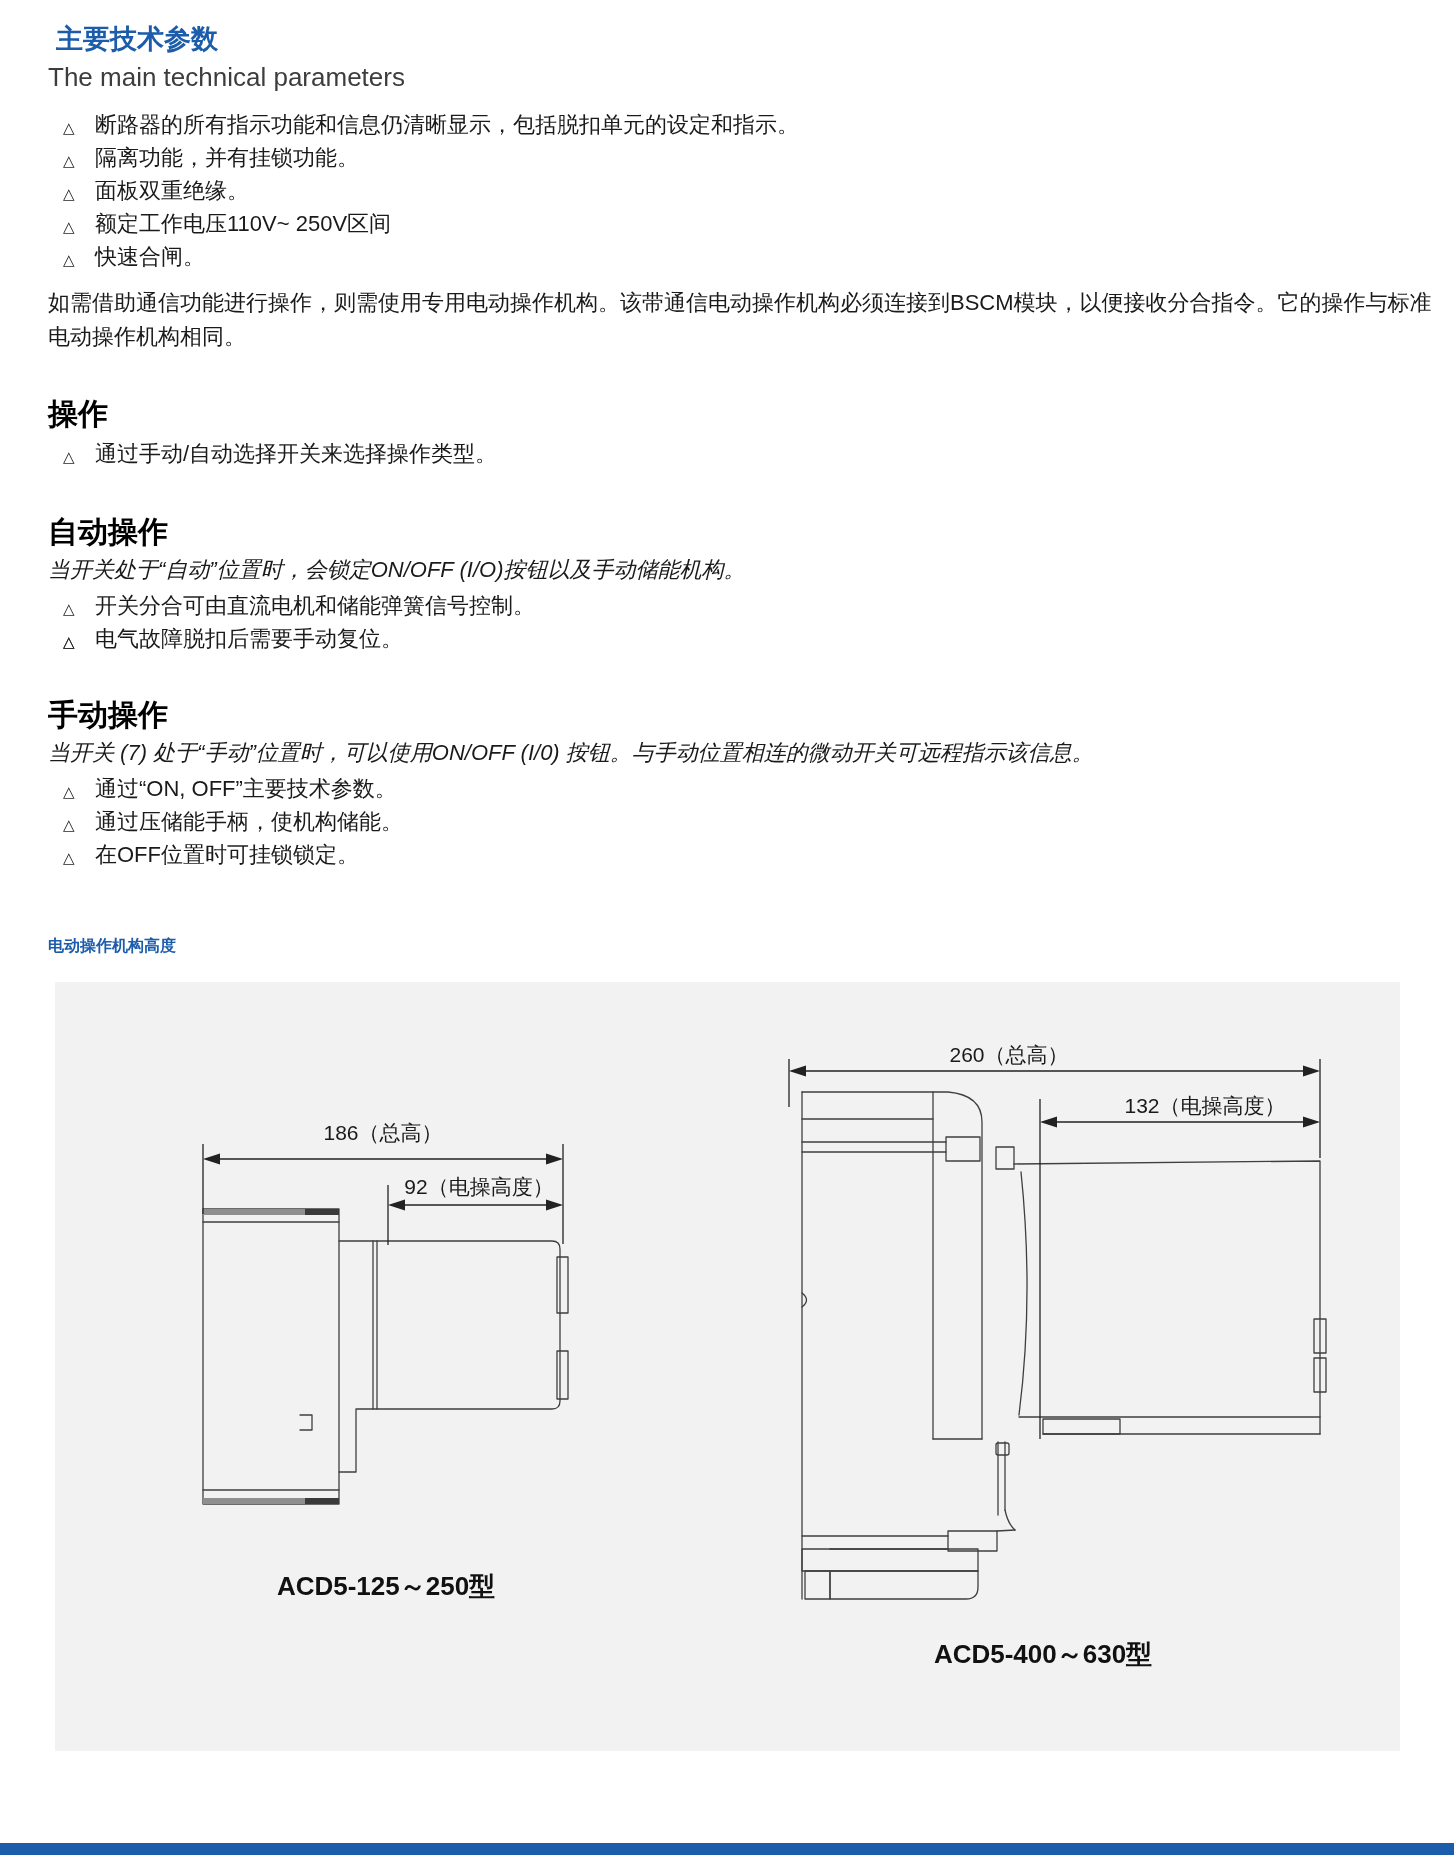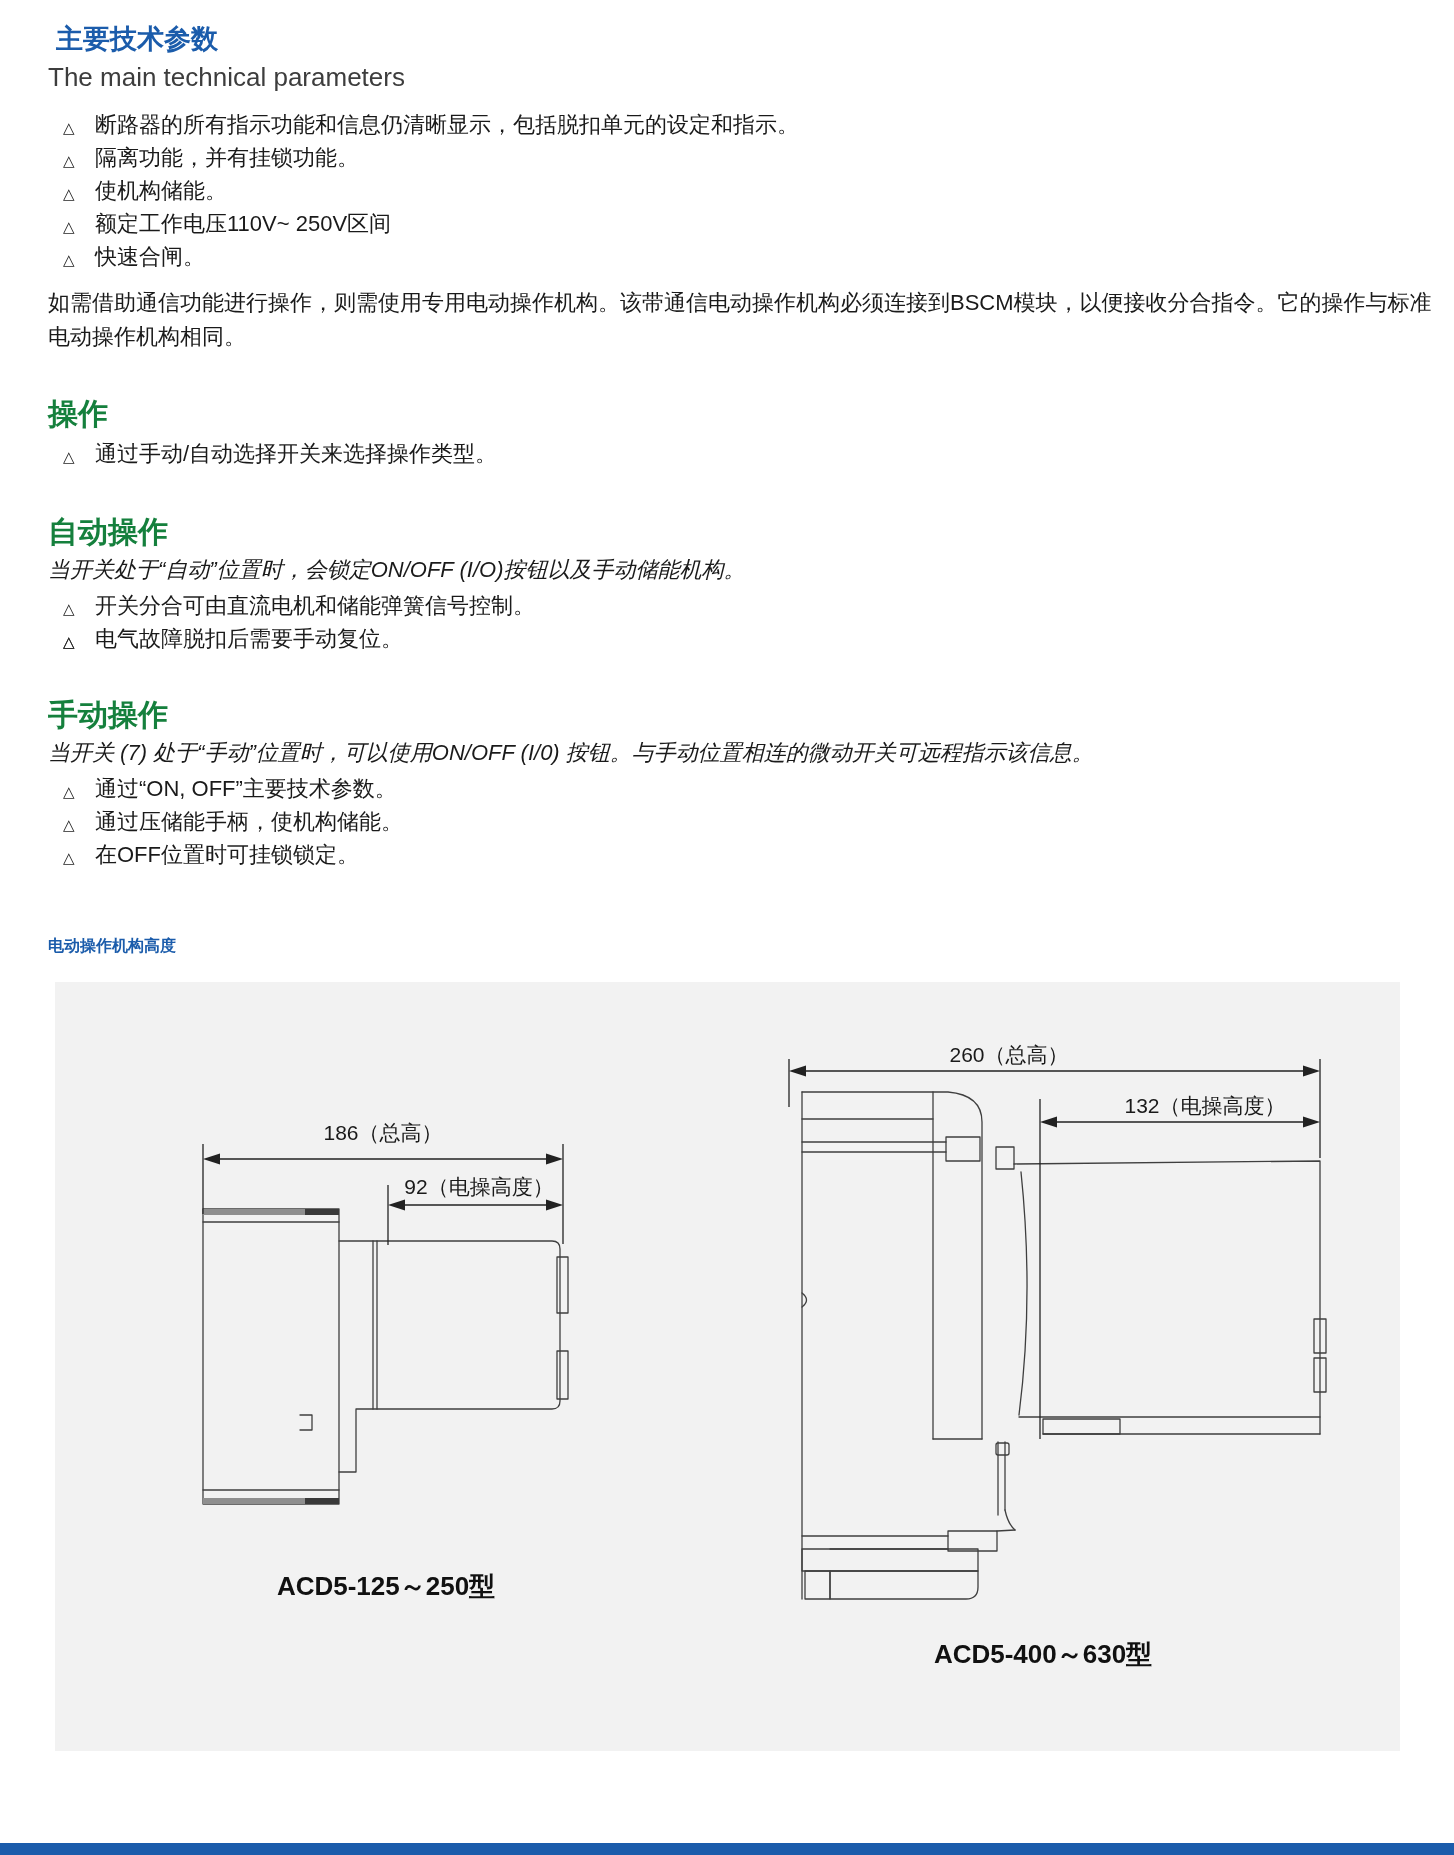--- a/index.html
+++ b/index.html
@@ -7,21 +7,21 @@
     width:1454px;height:1855px;position:relative;background:#ffffff;
     font-family:"Liberation Sans","DejaVu Sans",sans-serif;color:#1a1a1a;overflow:hidden;
   }
   .col{position:absolute;left:48px;top:16px;width:1384px;}
   .h-main{font-size:27px;line-height:30px;font-weight:bold;color:#1b5cab;margin:8px;}
   .h-en{font-size:26px;line-height:30px;color:#3d3d3d;margin:2px 0 0 0;}
   ul.blist{list-style:none;margin:16px 0 0 0;padding:0;}
   ul.blist li{position:relative;padding-left:47px;font-size:22px;line-height:33px;}
   ul.blist .mk{position:absolute;left:15px;top:3px;font-size:15px;color:#222;}
   .para{font-size:22px;line-height:34px;margin:13px 0 0 0;}
-  .sec-h{font-size:30px;line-height:32px;font-weight:bold;color:#15803d;margin:44px 0 0 0;}
+  .sec-h{font-size:30px;line-height:32px;font-weight:bold;color:#000000;margin:44px 0 0 0;}
   .sec-h.auto{margin-top:46px;}
   .lead{font-size:22px;line-height:33px;margin:5px 0 0 0;font-style:italic;}
   .sec ul.blist{margin-top:3px;}
   .sec ul.blist.solo{margin-top:7px;}
   .h-blue2{font-size:16px;line-height:30px;font-weight:bold;color:#1b5cab;margin:60px 0 0 0;}
   .panel{position:relative;margin:21px 0 0 7px;width:1345px;height:769px;background:#f2f2f2;}
   .panel svg{display:block;}
   .dim{font-size:21px;fill:#1a1a1a;}
   .model{font-size:26px;font-weight:bold;fill:#111111;}
   .footer-bar{position:absolute;left:0;bottom:0;width:100%;height:12px;background:#1b5cab;}
@@ -30,21 +30,21 @@
 <body>
 
 <div class="col">
 
   <h1 class="h-main">主要技术参数</h1>
   <div class="h-en">The main technical parameters</div>
 
   <ul class="blist">
     <li><span class="mk">△</span><span>断路器的所有指示功能和信息仍清晰显示，包括脱扣单元的设定和指示。</span></li>
     <li><span class="mk">△</span><span>隔离功能，并有挂锁功能。</span></li>
-    <li><span class="mk">△</span><span>使机构储能。</span></li>
+    <li><span class="mk">△</span><span>面板双重绝缘。</span></li>
     <li><span class="mk">△</span><span>额定工作电压110V~ 250V区间</span></li>
     <li><span class="mk">△</span><span>快速合闸。</span></li>
   </ul>
 
   <p class="para">如需借助通信功能进行操作，则需使用专用电动操作机构。该带通信电动操作机构必须连接到BSCM模块，以便接收分合指令。它的操作与标准电动操作机构相同。</p>
 
   <div class="sec">
     <h2 class="sec-h">操作</h2>
     <ul class="blist solo">
       <li><span class="mk">△</span><span>通过手动/自动选择开关来选择操作类型。</span></li>

